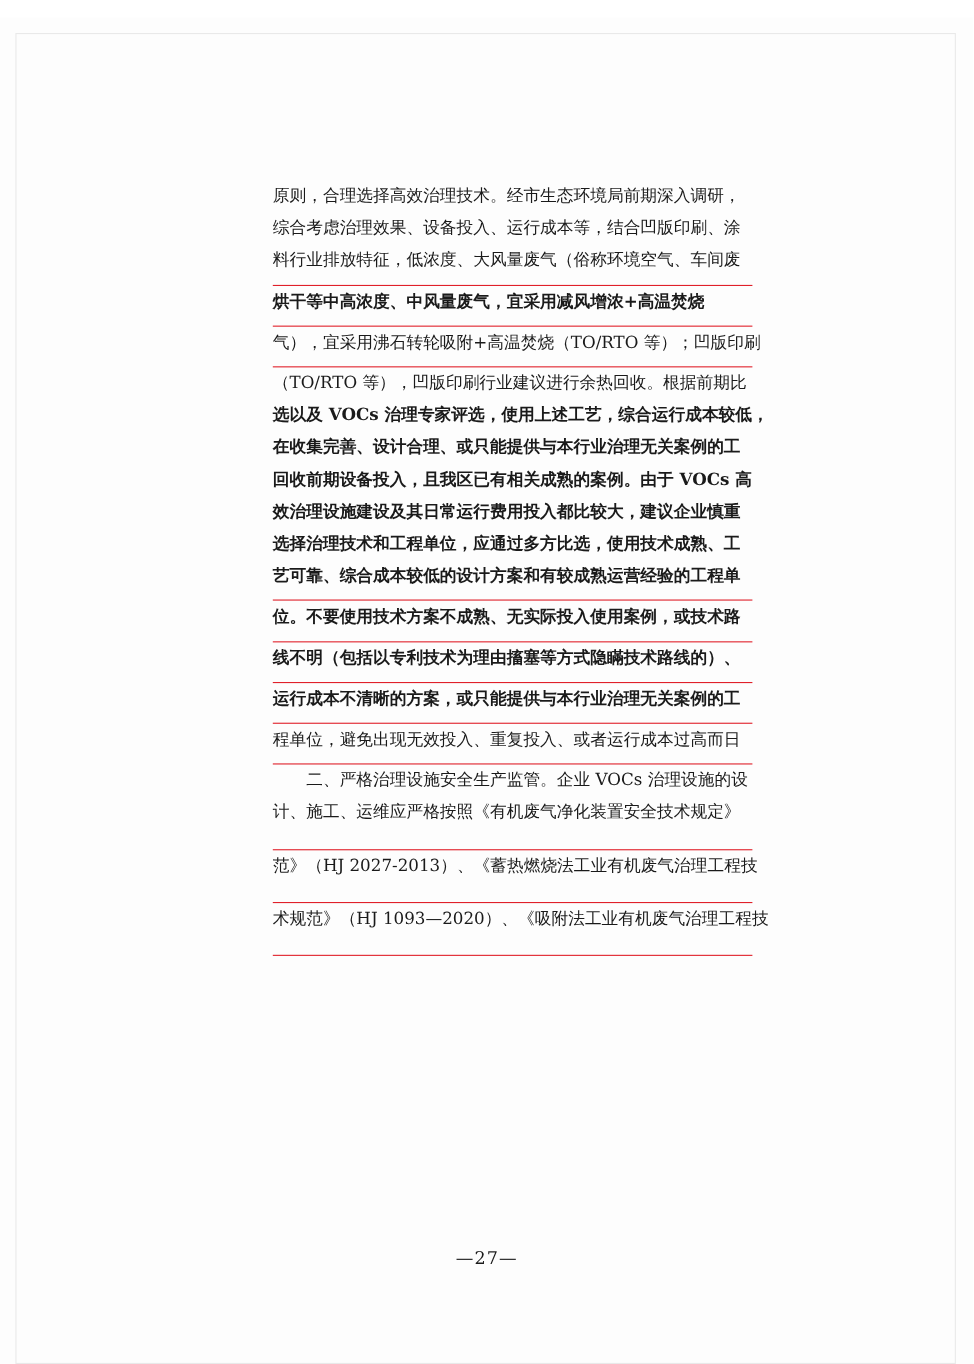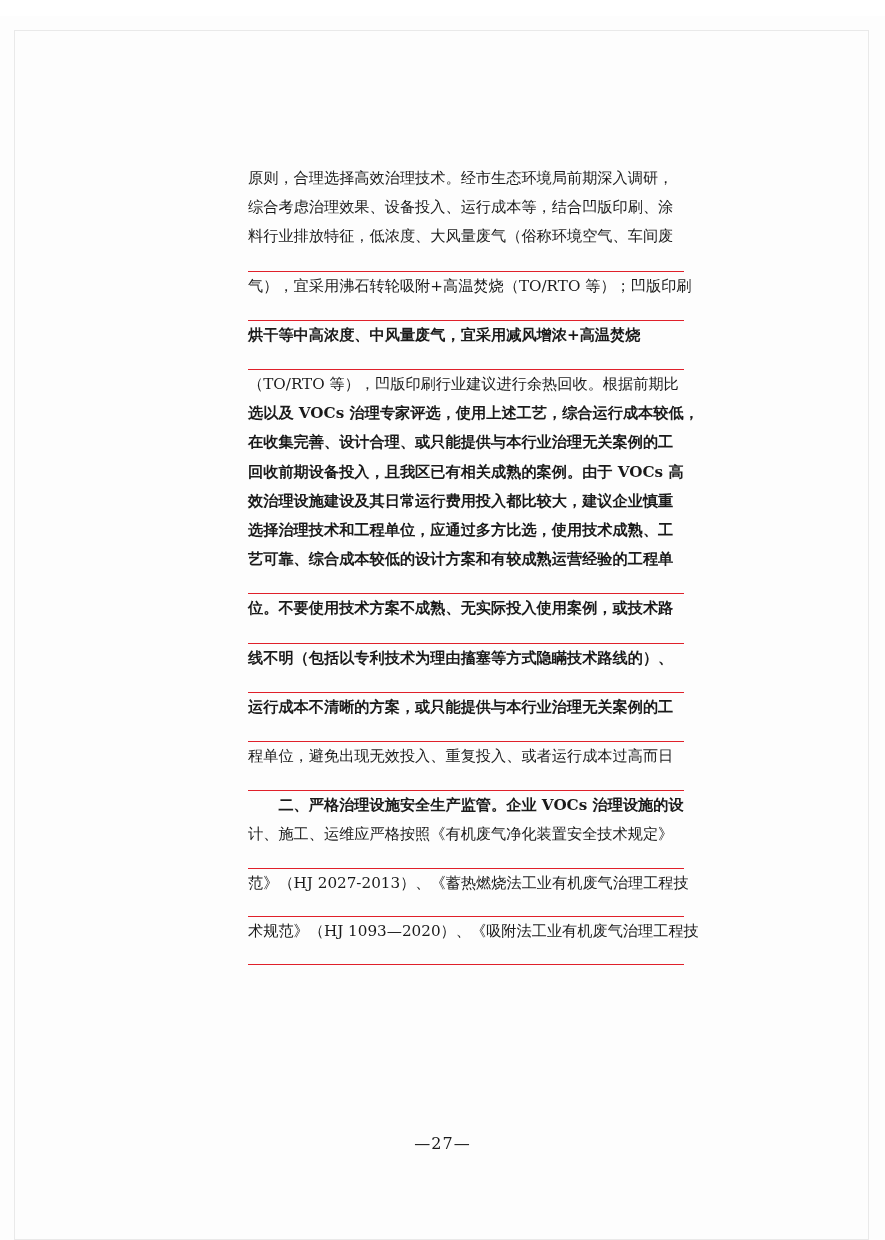--- a/index.html
+++ b/index.html
@@ -46,21 +46,21 @@
   .line {
     display: block;
     white-space: nowrap;
     letter-spacing: 0;
   }
   .bold { font-weight: bold; }
   
   .ul-red {
     box-shadow: inset 0 -2px 0 -1px rgba(0,0,0,0);
     border-bottom: 1.6px solid #e0202a;
-    padding-bottom: 19px;
+    padding-bottom: 7px;
   }
   .ul-red-thin {
     border-bottom: 1.3px solid #e0202a;
     padding-bottom: 18px;
   }
   .footer {
     position: absolute;
     left: 0;
     top: 1118px;
     width: 885px;
@@ -75,37 +75,37 @@
 
 <div class="page">
   <div class="page-border"></div>
 
   <div class="textblock">
 
     <p class="para">
       <span class="line">原则，合理选择高效治理技术。经市生态环境局前期深入调研，</span>
       <span class="line">综合考虑治理效果、设备投入、运行成本等，结合凹版印刷、涂</span>
       <span class="line ul-red">料行业排放特征，低浓度、大风量废气（俗称环境空气、车间废</span>
+      <span class="line ul-red bold">烘干等中高浓度、中风量废气，宜采用减风增浓+高温焚烧</span>
       <span class="line ul-red">气），宜采用沸石转轮吸附+高温焚烧（TO/RTO 等）；凹版印刷</span>
-      <span class="line ul-red bold">烘干等中高浓度、中风量废气，宜采用减风增浓+高温焚烧</span>
       <span class="line">（TO/RTO 等），凹版印刷行业建议进行余热回收。根据前期比</span>
       <span class="line bold">选以及 VOCs 治理专家评选，使用上述工艺，综合运行成本较低，</span>
       <span class="line bold">在收集完善、设计合理、或只能提供与本行业治理无关案例的工</span>
       <span class="line bold">回收前期设备投入，且我区已有相关成熟的案例。由于 VOCs 高</span>
       <span class="line bold">效治理设施建设及其日常运行费用投入都比较大，建议企业慎重</span>
       <span class="line bold">选择治理技术和工程单位，应通过多方比选，使用技术成熟、工</span>
       <span class="line bold ul-red">艺可靠、综合成本较低的设计方案和有较成熟运营经验的工程单</span>
       <span class="line bold ul-red">位。不要使用技术方案不成熟、无实际投入使用案例，或技术路</span>
       <span class="line bold ul-red">线不明（包括以专利技术为理由搐塞等方式隐瞞技术路线的）、</span>
       <span class="line bold ul-red">运行成本不清晰的方案，或只能提供与本行业治理无关案例的工</span>
       <span class="line ul-red">程单位，避免出现无效投入、重复投入、或者运行成本过高而日</span>
     </p>
 
     <p class="para">
-      <span class="line" style="padding-left:2em;font-weight:bold;">二、严格治理设施安全生产监管。企业 VOCs 治理设施的设</span>
+      <span class="line" style="padding-left:2em;">二、严格治理设施安全生产监管。企业 VOCs 治理设施的设</span>
       <span class="line ul-red-thin">计、施工、运维应严格按照《有机废气净化装置安全技术规定》</span>
       <span class="line ul-red-thin">范》（HJ 2027-2013）、《蓄热燃烧法工业有机废气治理工程技</span>
       <span class="line ul-red-thin">术规范》（HJ 1093—2020）、《吸附法工业有机废气治理工程技</span>
     </p>
 
   </div>
 
   <div class="footer">—27—</div>
 </div>
 

